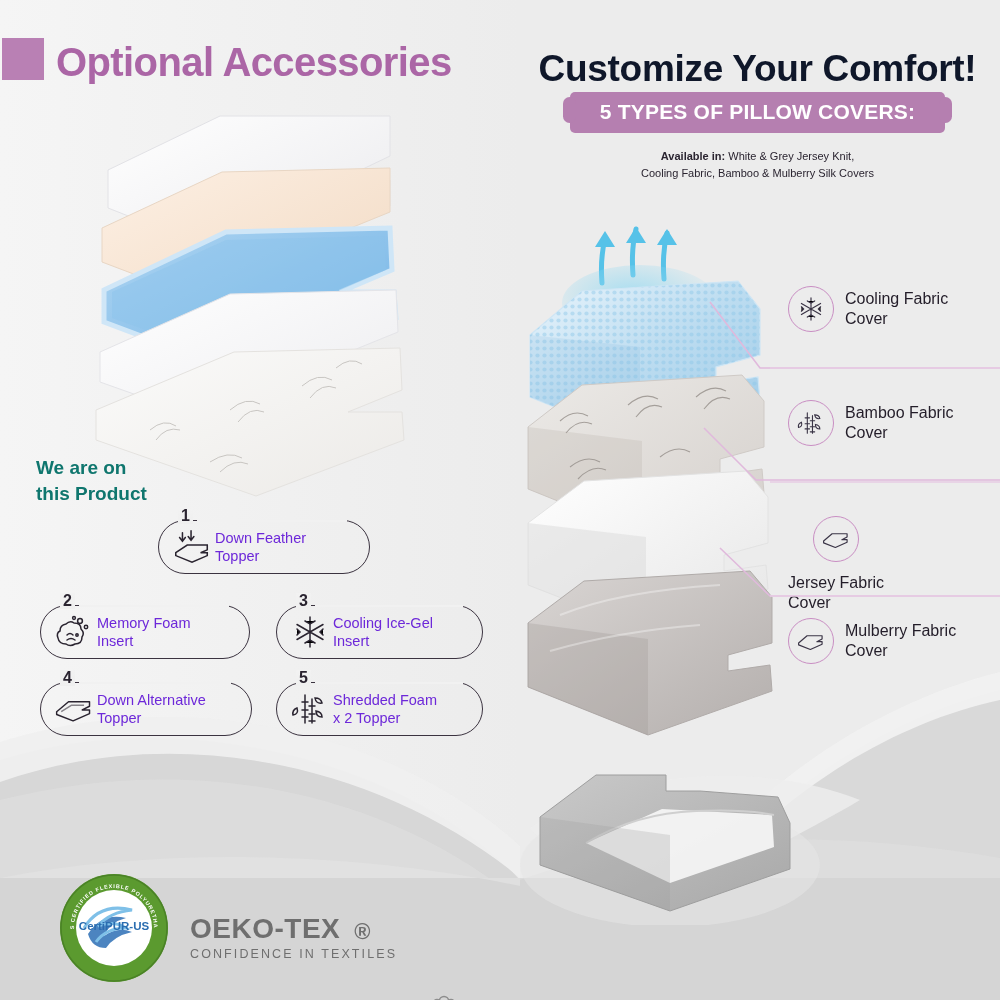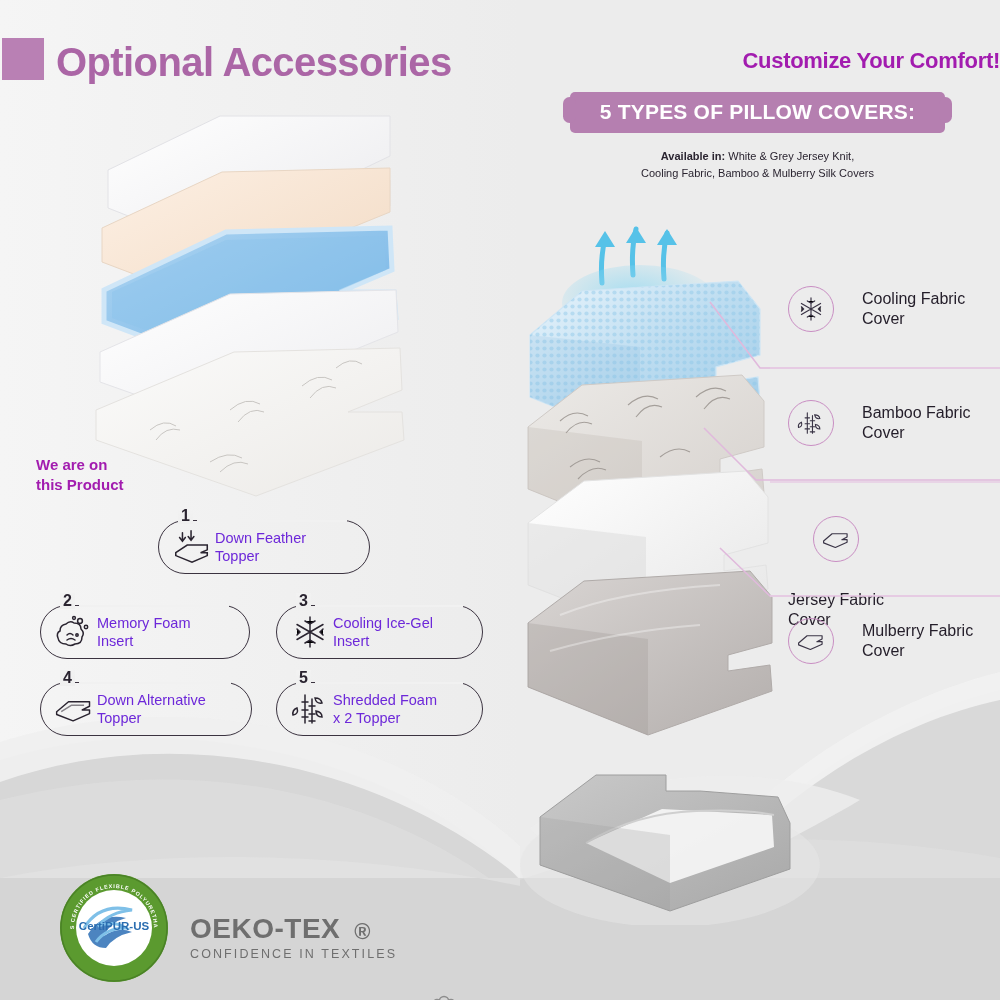--- a/index.html
+++ b/index.html
@@ -19,21 +19,21 @@
   .bg-swoosh { position:absolute; inset:0; }
 
   
   .left-panel { position:absolute; left:0; top:0; width:515px; height:880px; }
   .accent-square { position:absolute; left:2px; top:38px; width:42px; height:42px;
     background:#b980b4; }
   .title-left { position:absolute; left:56px; top:40px;
     font-size:40px; font-weight:bold; letter-spacing:-0.6px;
     color:#ab66a6; }
   .weareon { position:absolute; left:36px; top:455px;
-    font-size:15px; font-weight:bold; line-height:1.35; color:#a21caf; }
+    font-size:19px; font-weight:bold; line-height:1.35; color:#0f766e; }
 
   
   .badge {
     position:absolute; height:54px;
     border:1.6px solid #3b3340; border-radius:27px;
     display:flex; align-items:center; padding-left:12px;
   }
   .badge .num {
     position:absolute; left:19px; top:-13px;
     font-size:16px; font-weight:bold; color:#2a2430;
@@ -42,38 +42,38 @@
   .badge .notch {
     position:absolute; left:38px; top:-1px; height:2px; background:#f1f1f1;
   }
   .badge .bicon { width:42px; height:38px; flex:0 0 42px; display:flex;
     align-items:center; justify-content:center; }
   .badge .btext { font-size:14.5px; color:#6d28d9; line-height:1.25; padding-left:2px;
     white-space:pre-line; }
 
   
   .right-panel { position:absolute; left:515px; top:0; width:485px; height:1000px; }
-  .title-right { position:absolute; left:0; width:485px; top:48px; text-align:right;
-    font-size:22px; font-weight:bold; color:#a21caf; letter-spacing:-0.3px; }
+  .title-right { position:absolute; left:0; width:485px; top:48px; text-align:center;
+    font-size:37px; font-weight:bold; color:#0f172a; letter-spacing:-0.3px; }
   .ribbon-wrap { position:absolute; top:92px; left:0; width:485px;
     display:flex; justify-content:center; }
   .ribbon { position:relative; background:#b57fb0; color:#fff;
     font-size:21px; font-weight:bold; letter-spacing:0.2px;
     padding:8px 30px 9px 30px; border-radius:5px; }
   .ribbon::before, .ribbon::after {
     content:""; position:absolute; top:5px; width:13px; height:26px;
     background:#b57fb0; border-radius:7px; }
   .ribbon::before { left:-7px; }
   .ribbon::after { right:-7px; }
   .avail { position:absolute; top:148px; left:0; width:485px; text-align:center;
     font-size:11px; color:#2a2430; line-height:1.5; }
   .avail b { font-weight:bold; }
 
   
-  .legend-item { position:absolute; display:flex; align-items:center; gap:28px; }
+  .legend-item { position:absolute; display:flex; align-items:center; gap:11px; }
   .legend-circle { width:46px; height:46px; border-radius:50%;
     border:1.5px solid #c98ec3; display:flex; align-items:center; justify-content:center;
     flex:0 0 46px; }
   .legend-label { font-size:16px; color:#231d29; line-height:1.28; white-space:pre-line; }
 
   
   .certipur { position:absolute; left:58px; top:872px; width:112px; height:112px; }
   .oeko { position:absolute; left:190px; top:888px; width:330px; height:86px; }
   .oeko-top { font-size:28px; font-weight:bold; color:#6f6f6f; letter-spacing:0.5px;
      line-height:1; }

